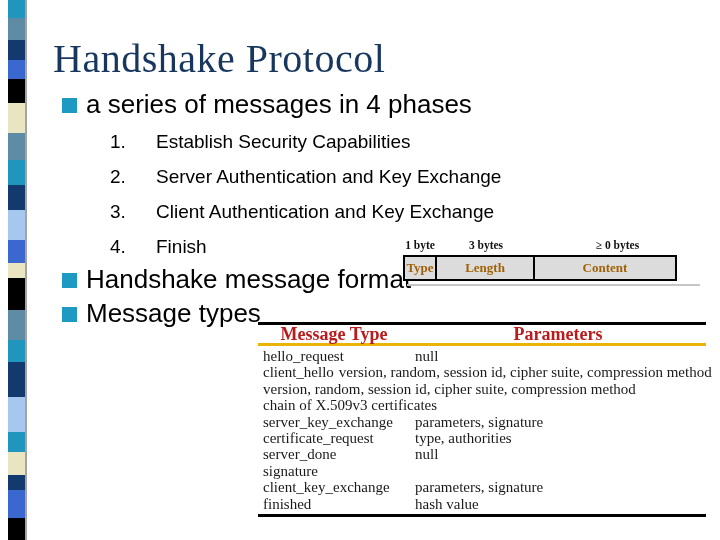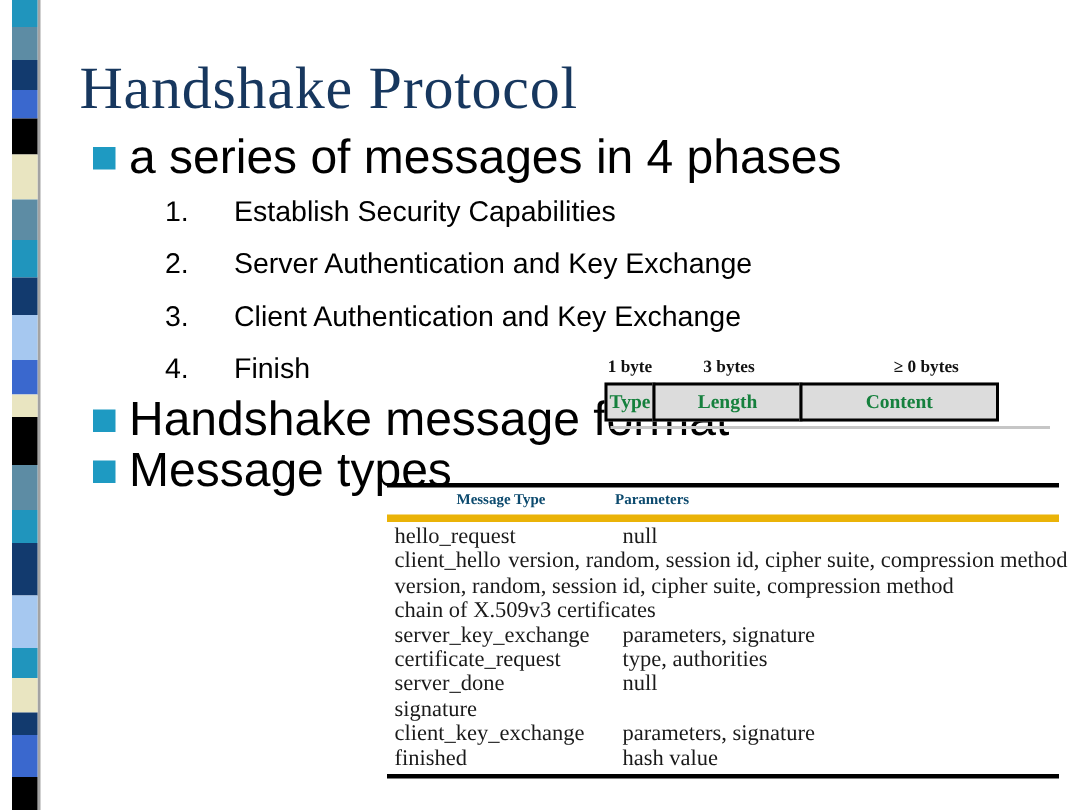--- a/index.html
+++ b/index.html
@@ -14,52 +14,52 @@
   }
   .strip .seg{width:100%;}
   
   .title{
     position:absolute;left:53px;top:33px;margin:0;
     font-family:"Liberation Serif",serif;font-weight:400;
     font-size:40px;line-height:52px;color:#17375E;letter-spacing:0.5px;
   }
   
   .bullet-sq{position:absolute;width:15px;height:15px;background:#1E9AC2;}
-  .bullet-text{position:absolute;font-size:32px;line-height:32px;color:#000;white-space:nowrap;}
+  .bullet-text{position:absolute;font-size:26px;line-height:32px;color:#000;white-space:nowrap;}
   .sq1{left:62px;top:98px;}  .bt1{left:86px;top:88px;}
   .sq2{left:62px;top:273px;} .bt2{left:86px;top:263px;}
   .sq3{left:62px;top:307px;} .bt3{left:86px;top:297px;}
   
   .num-item{position:absolute;left:110px;font-size:19px;line-height:28px;white-space:nowrap;}
   .num-item .num{display:inline-block;width:46px;}
   .ni0{top:128px;} .ni1{top:163px;} .ni2{top:198px;} .ni3{top:233px;}
   
   .diagram{position:absolute;left:0;top:0;font-family:"Liberation Serif",serif;}
   .size-label{
     position:absolute;top:238px;height:14px;text-align:center;
     font-weight:bold;font-size:11.5px;line-height:14px;color:#111;white-space:nowrap;
   }
   .sl0{left:398px;width:44px;} .sl1{left:437px;width:98px;} .sl2{left:535px;width:165px;}
   .fbox{
     position:absolute;top:255px;height:26px;box-sizing:border-box;
     background:#DCDCDC;border:2px solid #000;text-align:center;
-    font-weight:bold;font-size:13px;line-height:22px;color:#15803d;
+    font-weight:bold;font-size:13px;line-height:22px;color:#a16207;
   }
-  .fb0{left:403px;width:34px;} .fb1{left:435px;width:100px;} .fb2{left:533px;width:133px;}
+  .fb0{left:403px;width:34px;} .fb1{left:435px;width:100px;} .fb2{left:533px;width:144px;}
   .diagram-shadow{position:absolute;left:407px;top:284px;width:293px;height:2px;background:#c6c6c6;}
   
   .msg-table{
     position:absolute;left:258px;top:322px;width:448px;
     border-top:3px solid #000;border-bottom:3px solid #000;
     font-family:"Liberation Serif",serif;color:#1a1a1a;
   }
-  .t-header{display:flex;height:18px;border-bottom:5px solid #eab308;
-    font-weight:bold;font-size:10px;line-height:18px;color:#0c4a6e;}
+  .t-header{display:flex;height:18px;border-bottom:3px solid #eab308;
+    font-weight:bold;font-size:18px;line-height:18px;color:#b91c1c;}
   .t-header .c1{width:152px;text-align:center;}
-  .t-header .c2{flex:1;}
+  .t-header .c2{flex:1;text-align:center;}
   .t-row{display:flex;height:16.4px;font-size:15px;line-height:16.4px;white-space:nowrap;}
   .t-row .c1{width:147px;padding-left:5px;}
   .t-row .c2{flex:1;padding-left:5px;}
   .t-body{padding:2px 0 2px 0;}
 </style>
 </head>
 <body>
 
 <div class="slide">
 

